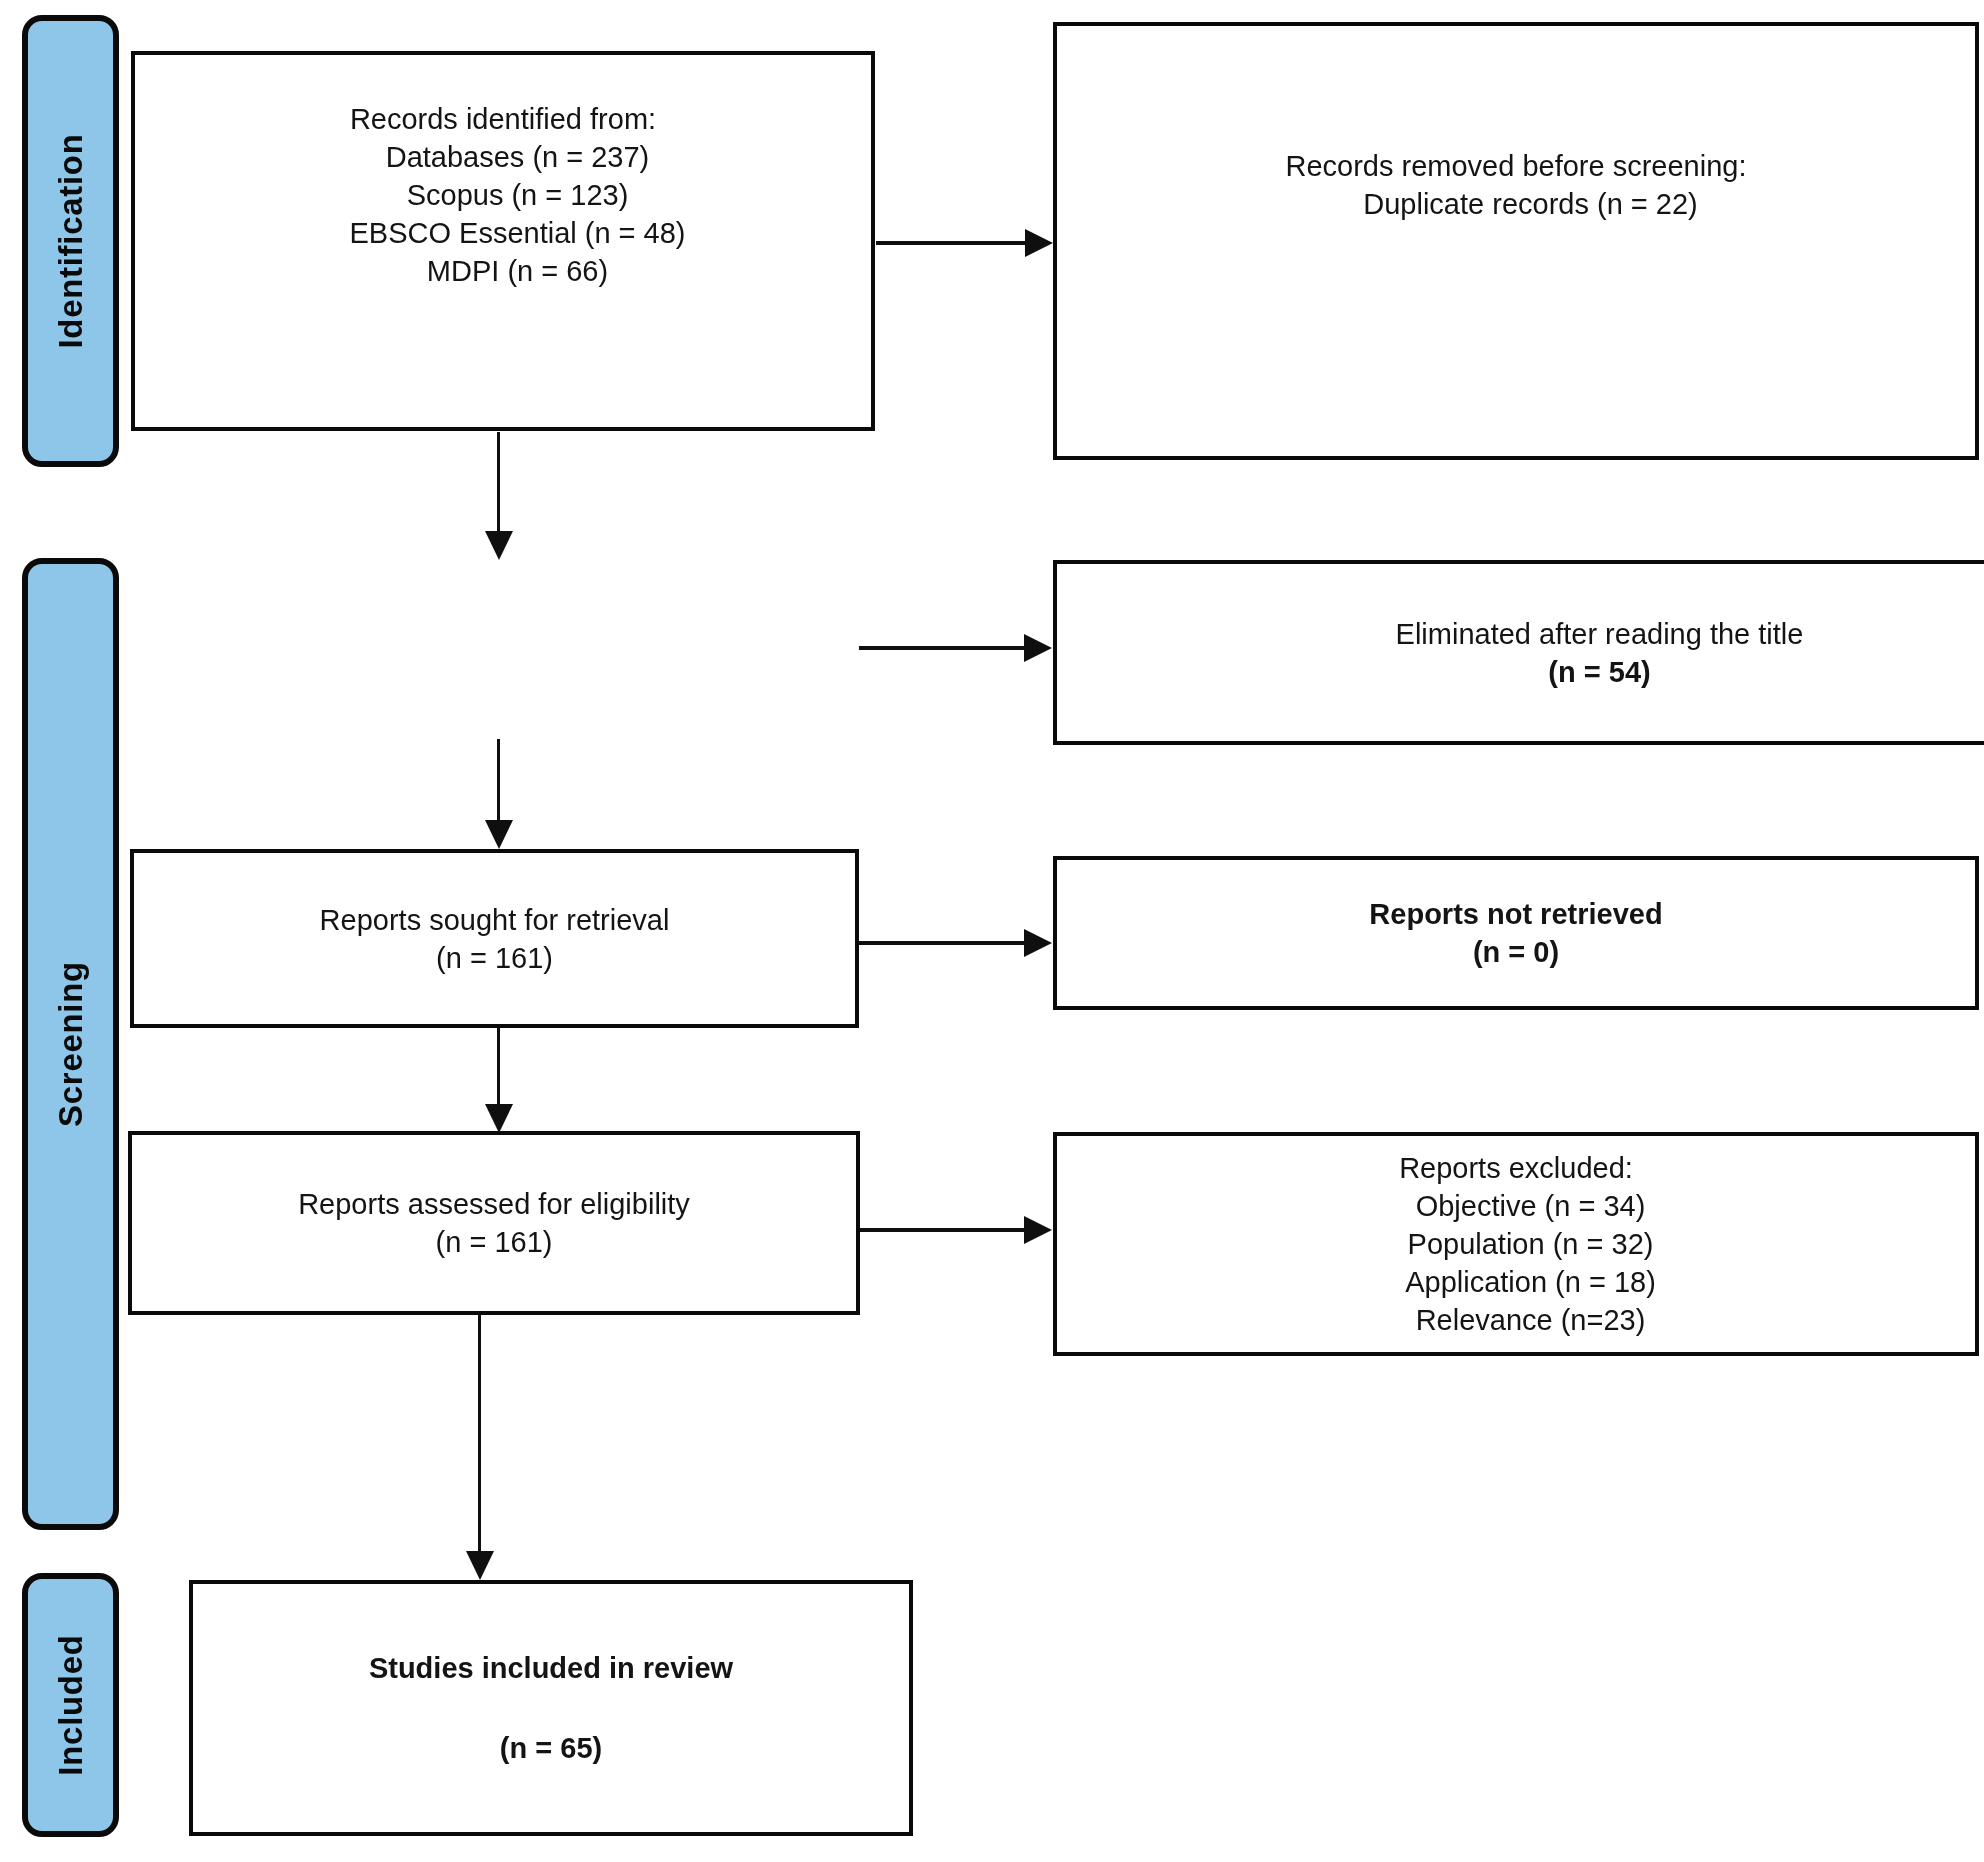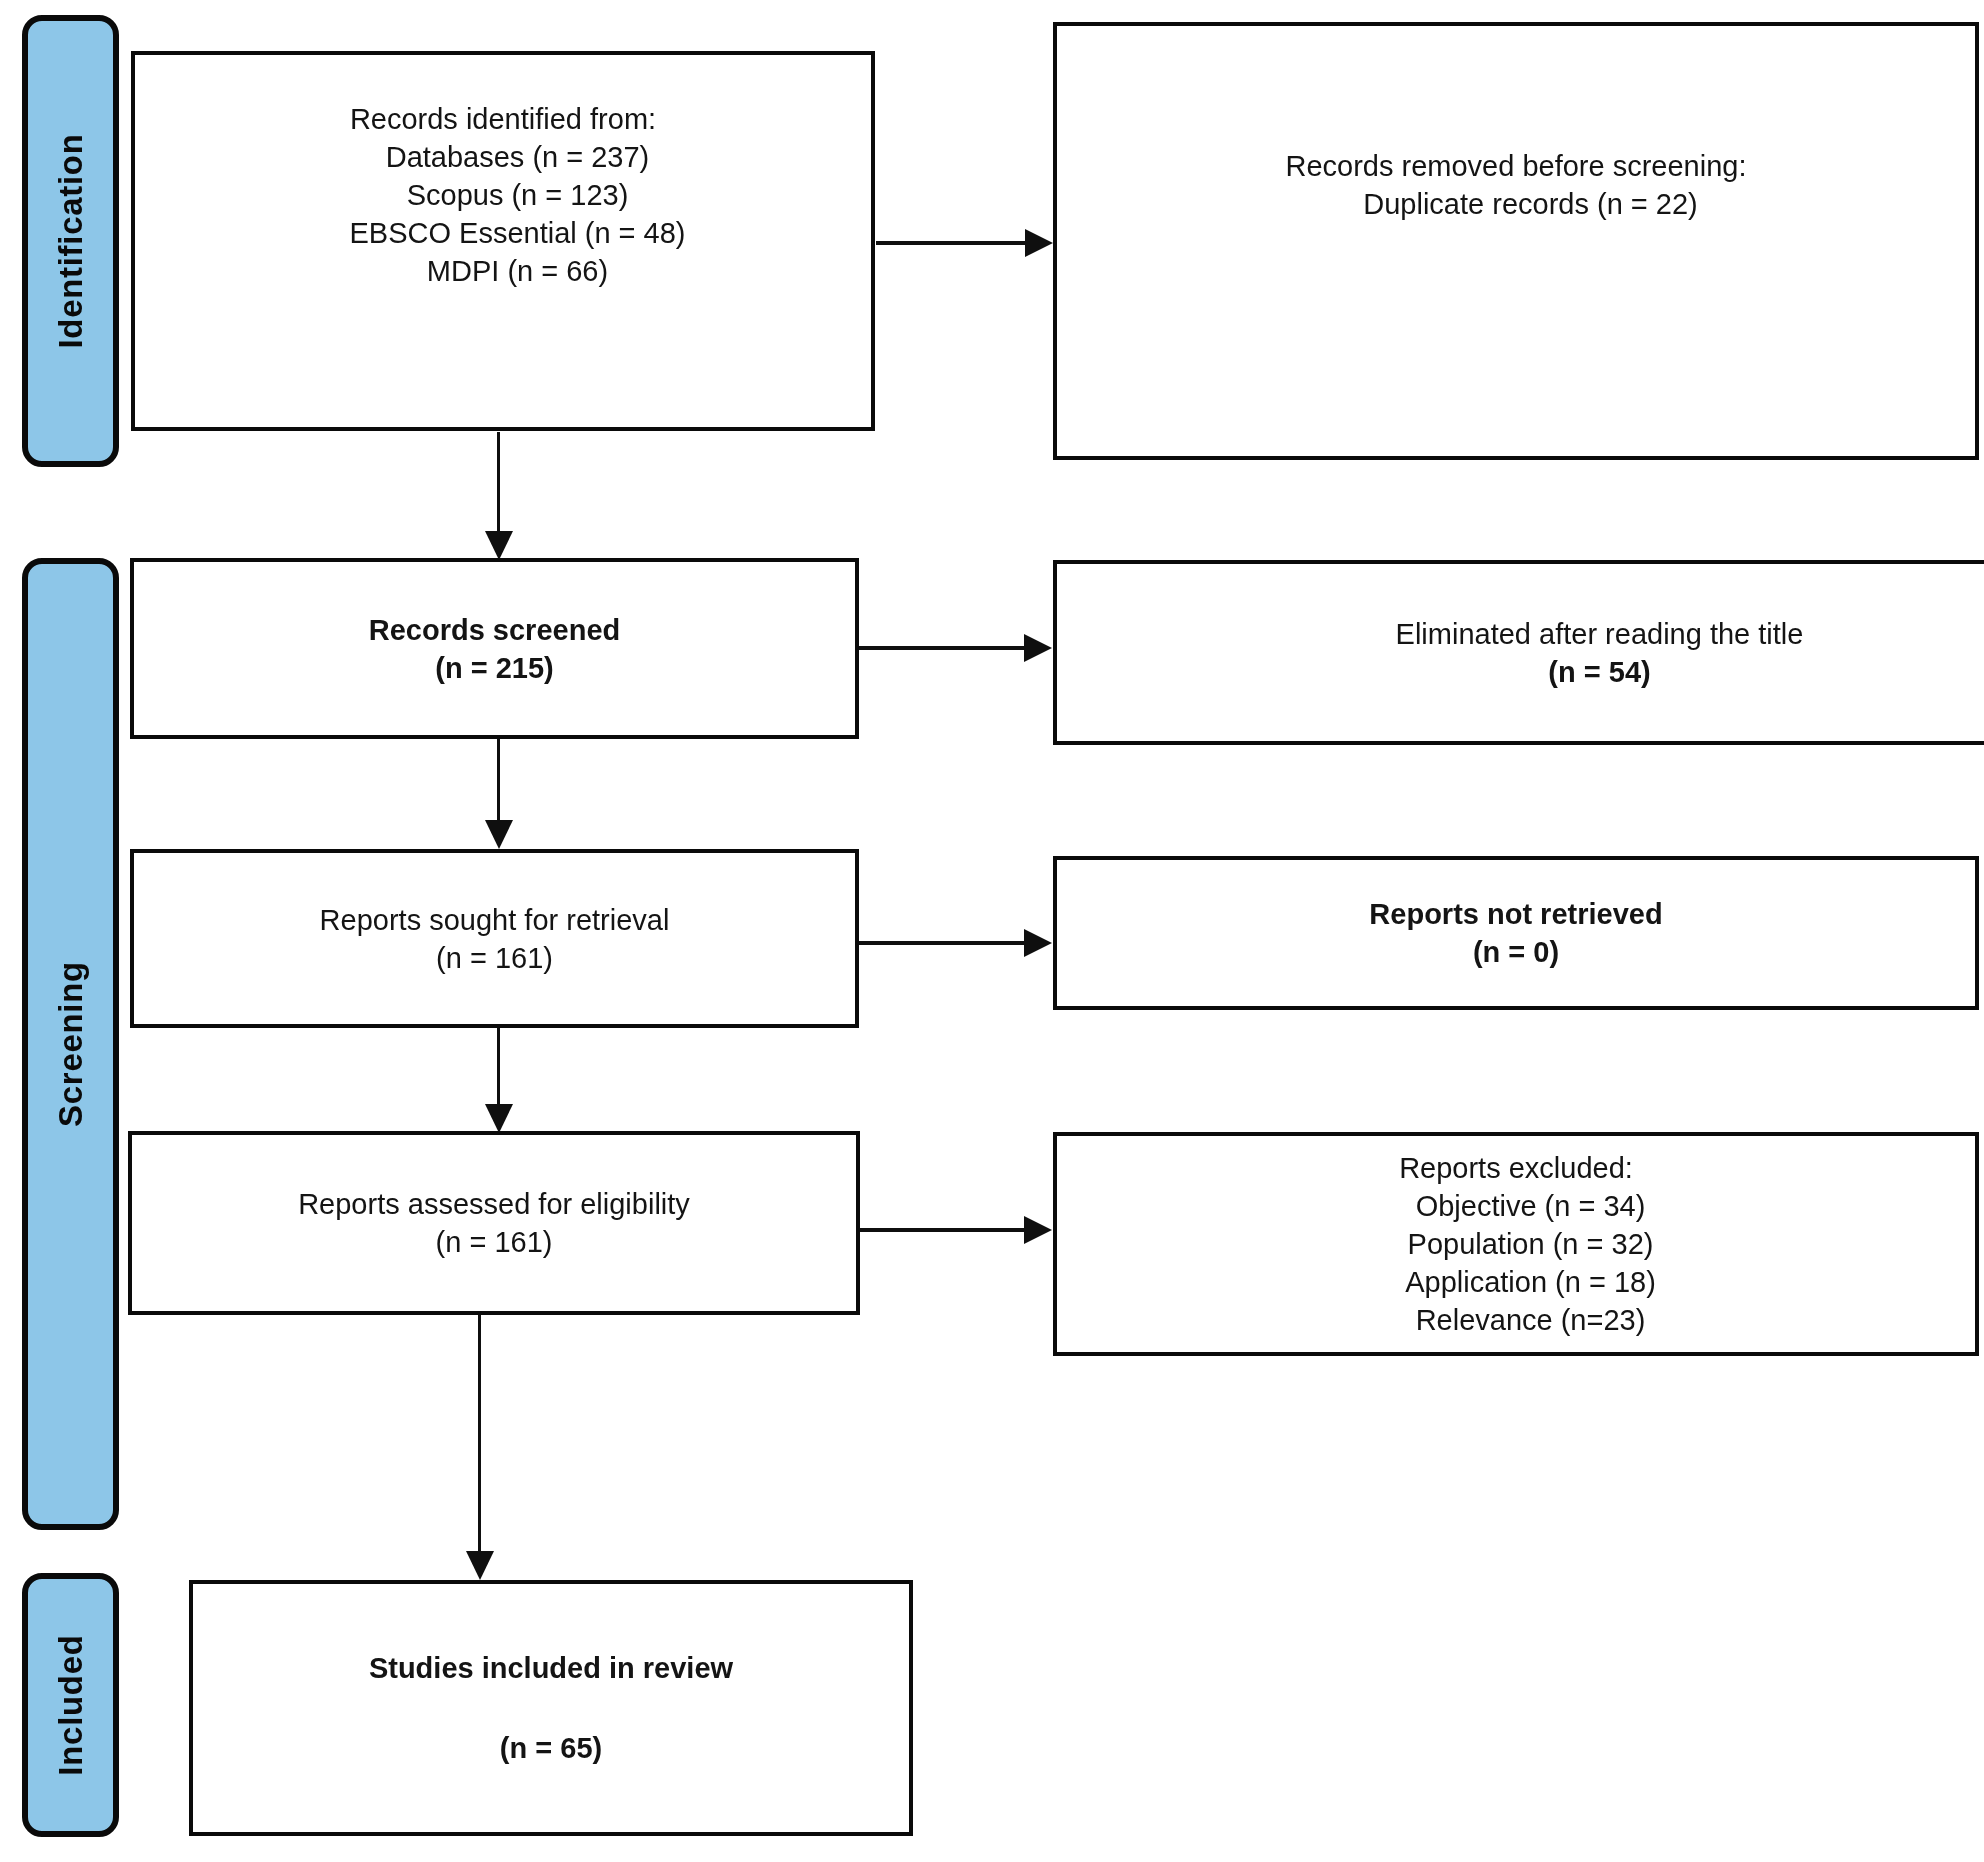--- a/index.html
+++ b/index.html
@@ -134,24 +134,20 @@
   </div>
 
   <div class="box" id="box-records-identified">
     <div>Records identified from:</div>
     <div class="indent">Databases (n = 237)</div>
     <div class="indent">Scopus (n = 123)</div>
     <div class="indent">EBSCO Essential (n = 48)</div>
     <div class="indent">MDPI (n = 66)</div>
   </div>
 
-  <div class="box bold" id="box-records-screened">
-    <div>Records screened</div>
-    <div>(n = 215)</div>
-  </div>
 
   <div class="box" id="box-reports-sought">
     <div>Reports sought for retrieval</div>
     <div>(n = 161)</div>
   </div>
 
   <div class="box" id="box-reports-assessed">
     <div>Reports assessed for eligibility</div>
     <div>(n = 161)</div>
   </div>

